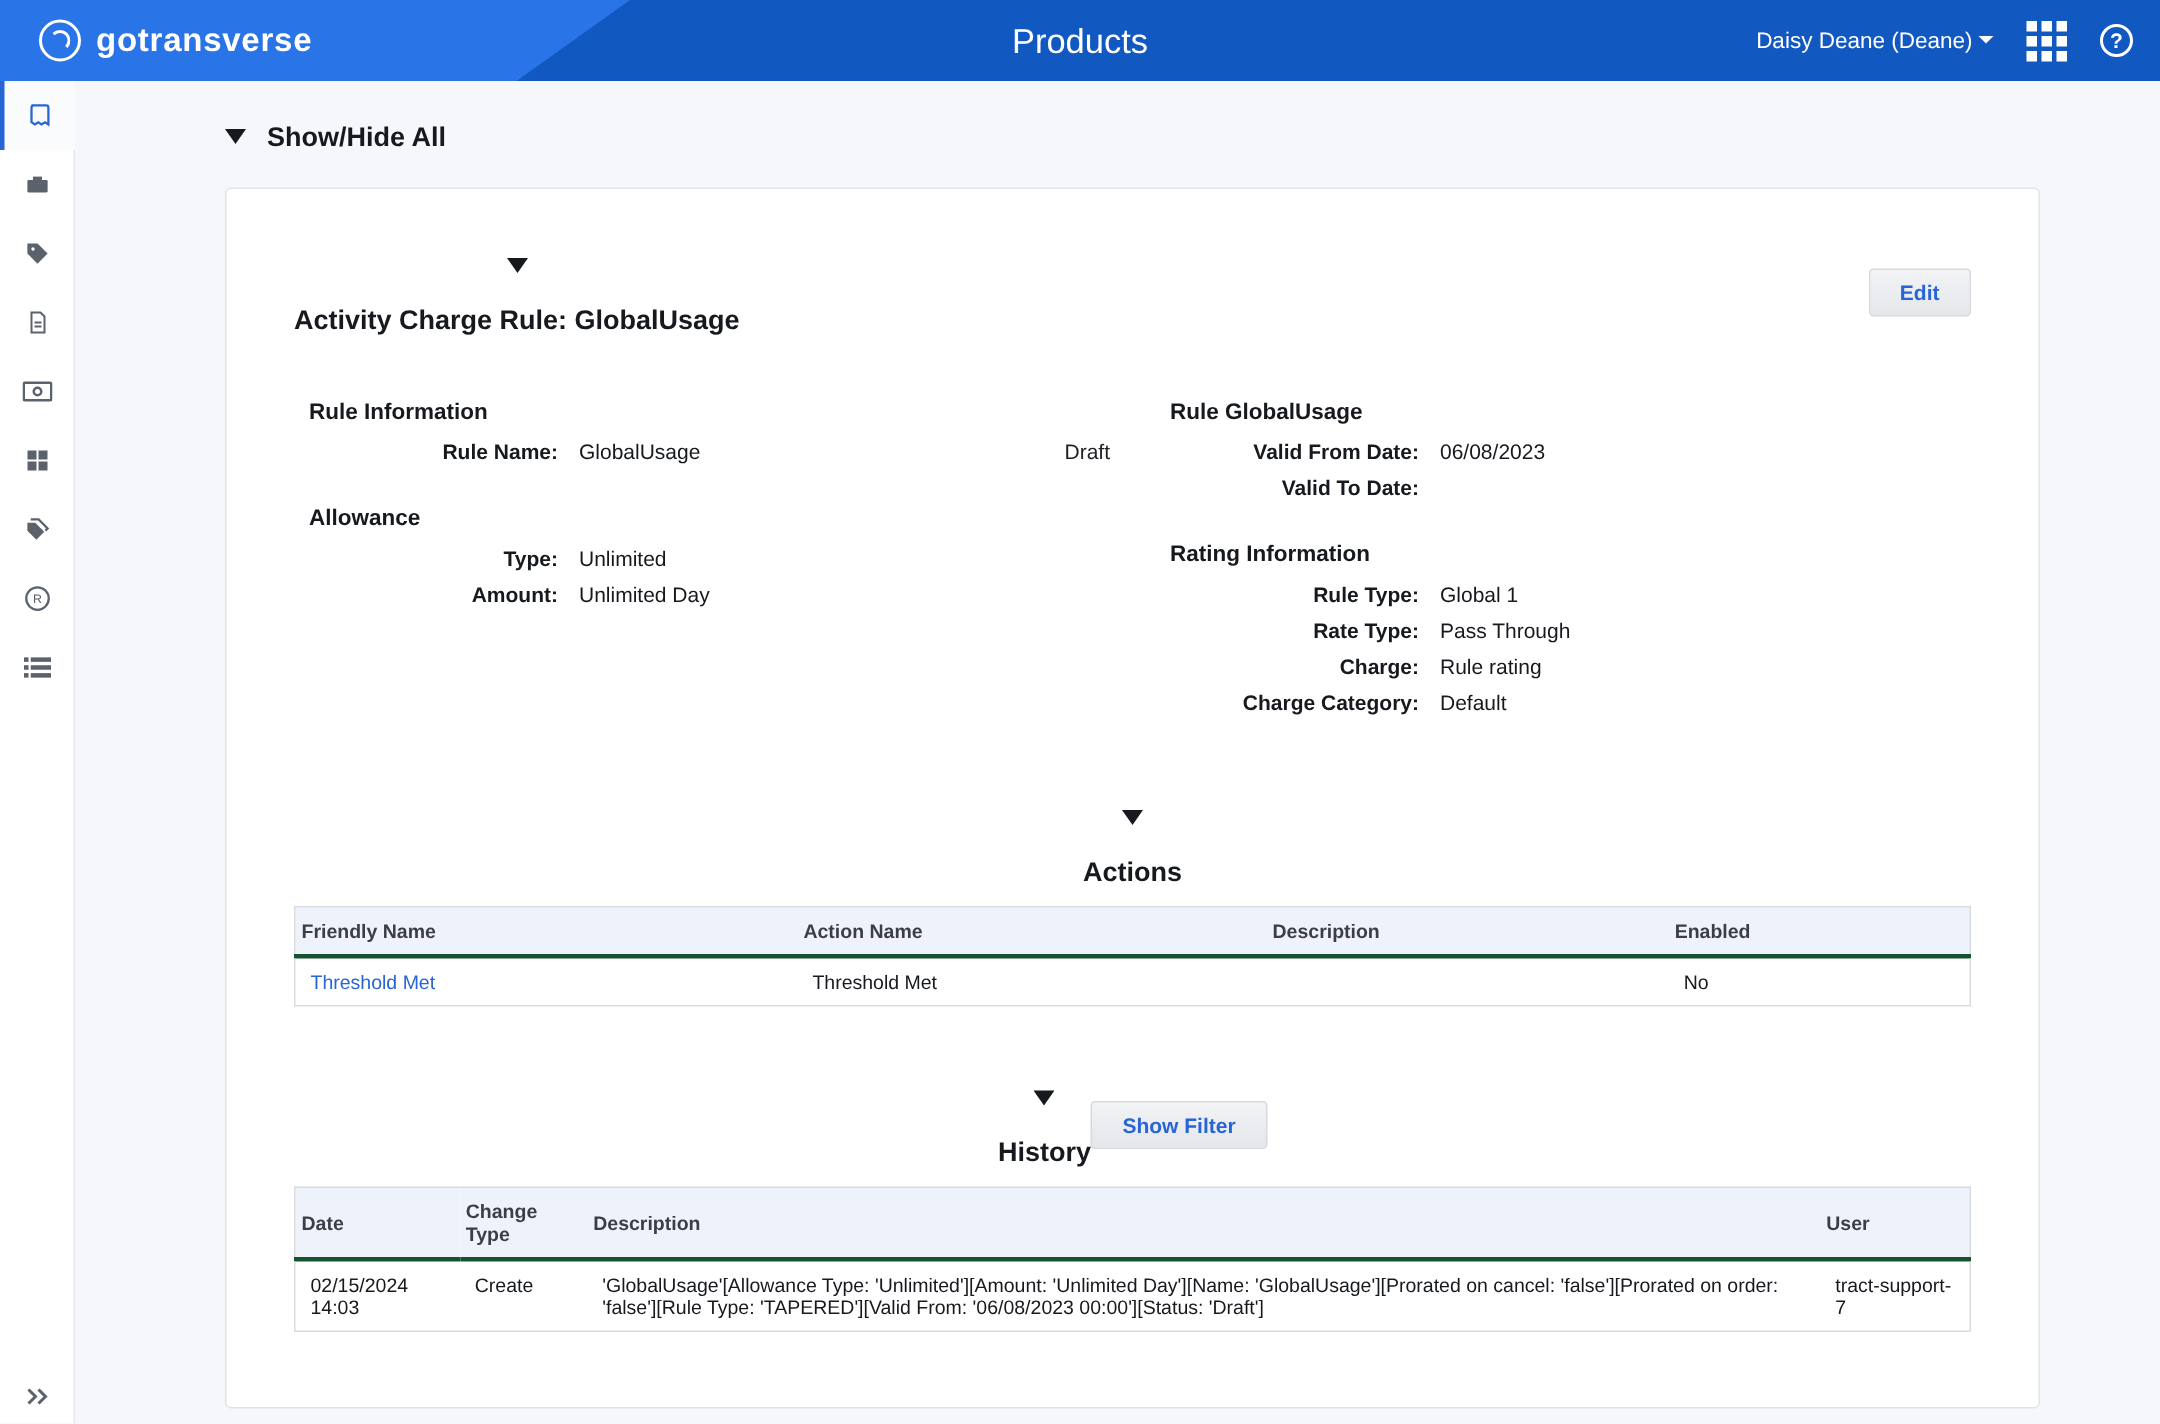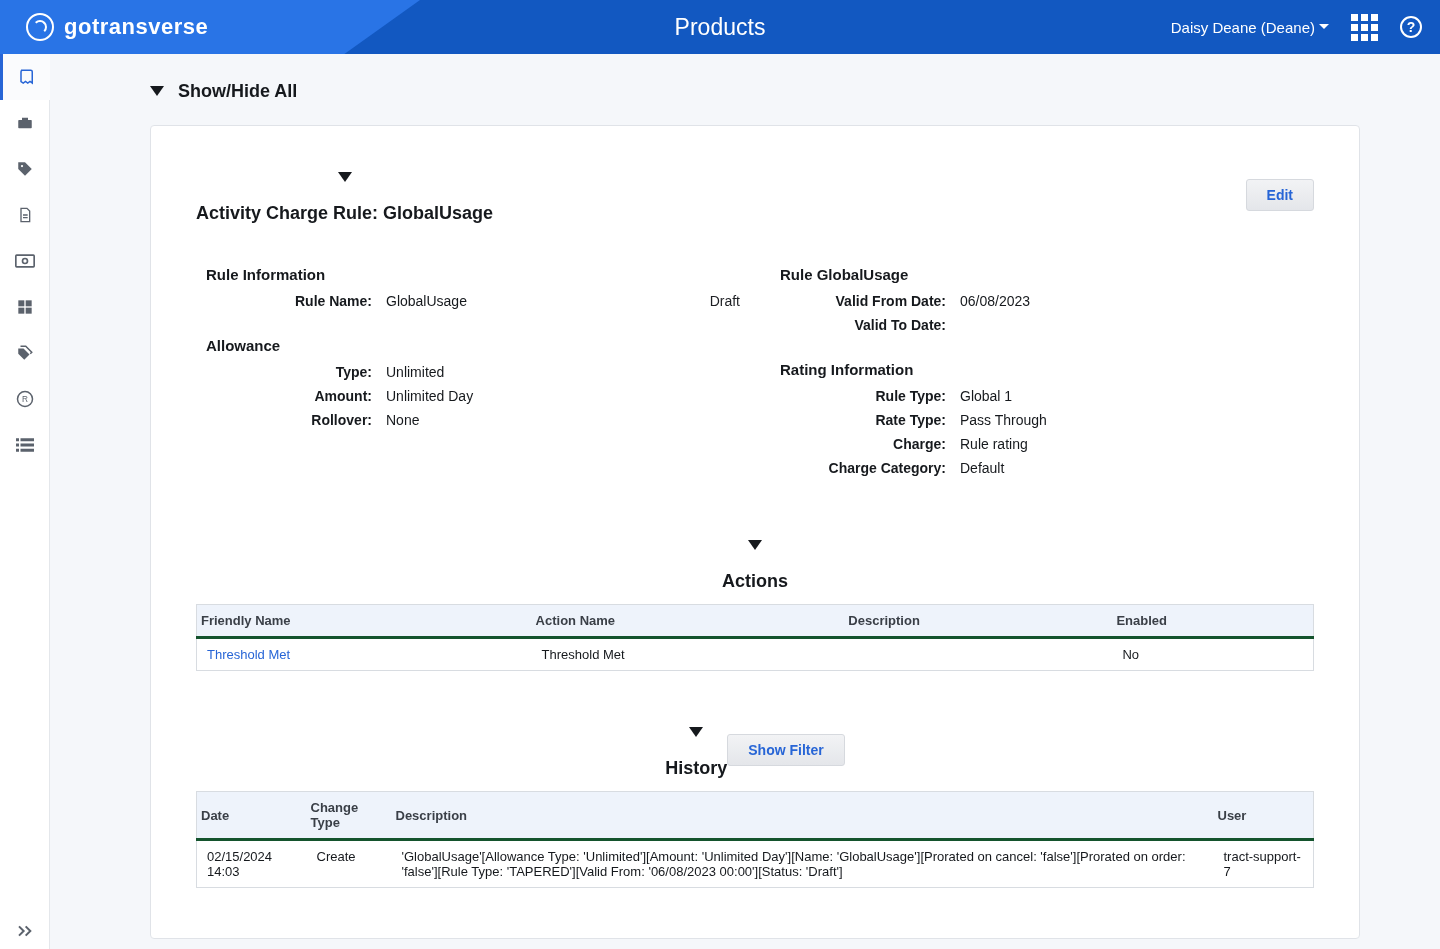--- a/index.html
+++ b/index.html
@@ -173,24 +173,20 @@
           <div class="v2">Draft</div>
         </div>
         <div class="sub-title" style="margin-top:28px">Allowance</div>
         <div class="kv">
           <div class="k">Type:</div>
           <div class="v">Unlimited</div>
         </div>
         <div class="kv">
           <div class="k">Amount:</div>
           <div class="v">Unlimited Day</div>
-        </div>
-        <div class="kv">
-          <div class="k">Rollover:</div>
-          <div class="v">None</div>
         </div>
       </div>
 
       <div class="col">
         <div class="sub-title">Rule GlobalUsage</div>
         <div class="kv">
           <div class="k">Valid From Date:</div>
           <div class="v">06/08/2023</div>
         </div>
         <div class="kv">

